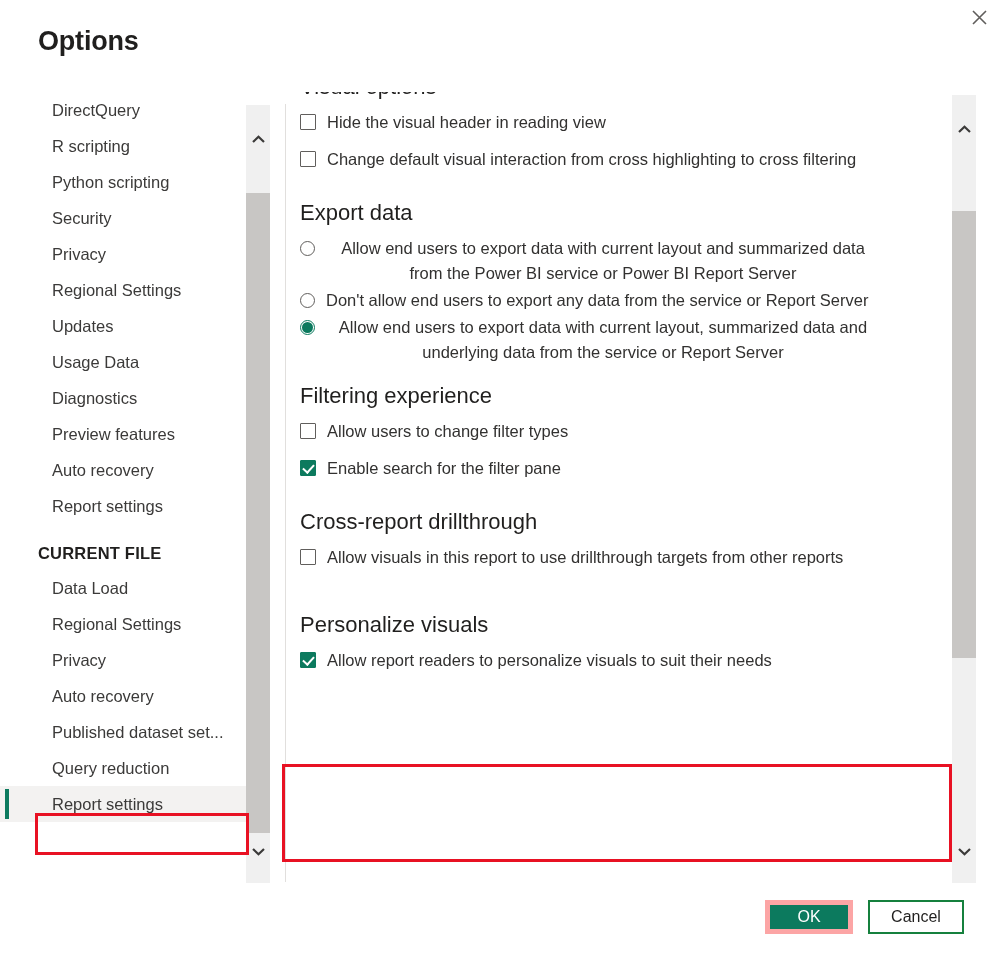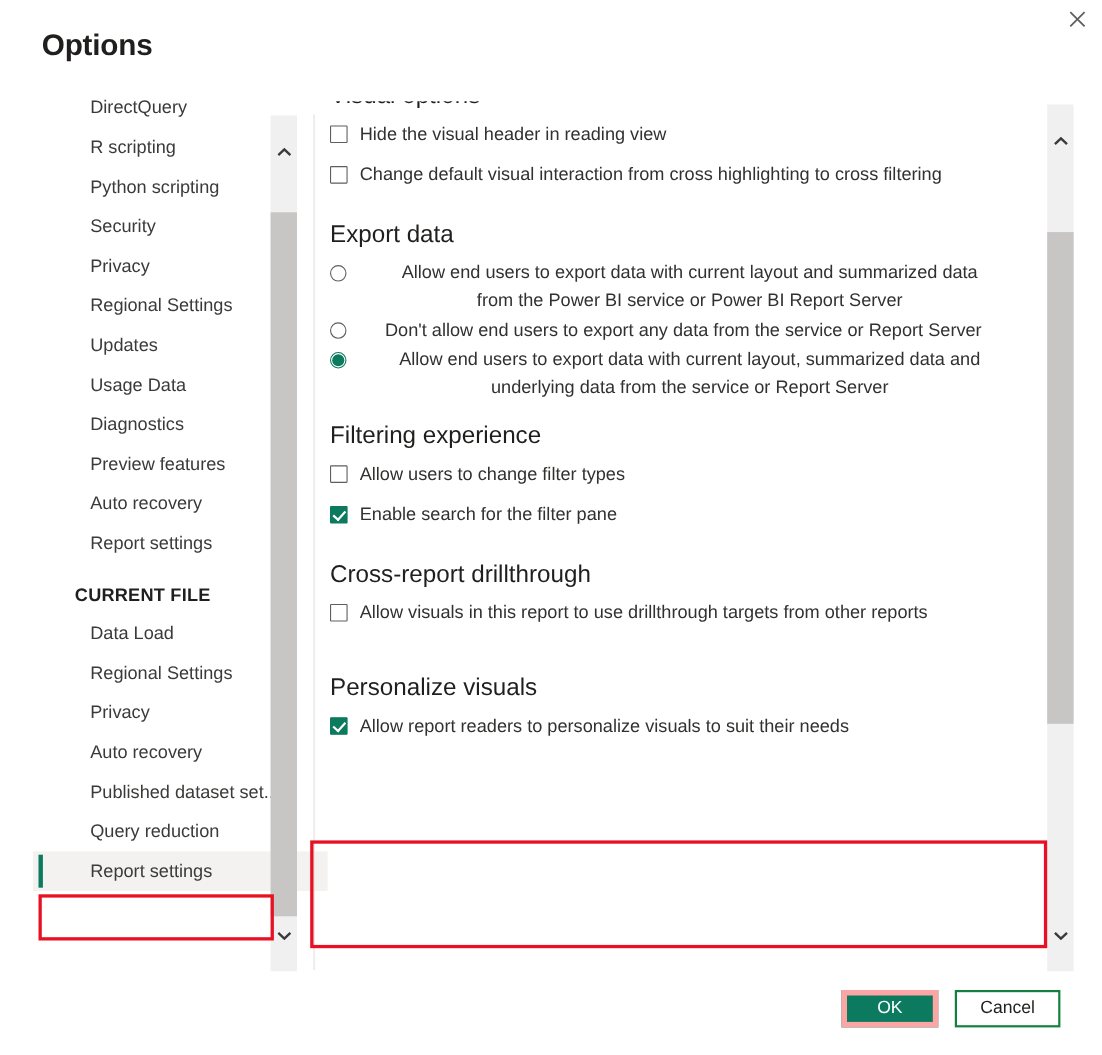--- a/index.html
+++ b/index.html
@@ -38,25 +38,24 @@
     left: 38px; top: 26px;
     font-size: 27px;
     font-weight: bold;
     color: #201f1e;
     letter-spacing: -0.2px;
   }
 
   
   .sidebar {
     position: absolute;
-    left: 0; top: 80px;
+    left: 0; top: 92px;
     width: 268px;
     height: 790px;
     overflow: hidden;
-    margin-left: 30px;
   }
   .nav-list { padding: 0; margin: 0; list-style: none; }
   .nav-item {
     position: relative;
     height: 36px;
     line-height: 36px;
     padding-left: 52px;
     font-size: 16.5px;
     color: #3b3a39;
     cursor: pointer;
@@ -151,21 +150,21 @@
     position: relative;
     display: flex;
     align-items: flex-start;
     padding-left: 0;
     margin-bottom: 12px;
     cursor: pointer;
     font-size: 16.5px;
     line-height: 25px;
     color: #323130;
   }
-  .opt-row.tight { margin-bottom: 2px; gap: 24px; }
+  .opt-row.tight { margin-bottom: 2px; }
   .opt-label {
     padding-left: 11px;
     max-width: 565px;
     text-align: center;
   }
 
   
   .cbox {
     flex: 0 0 auto;
     width: 16px; height: 16px;

